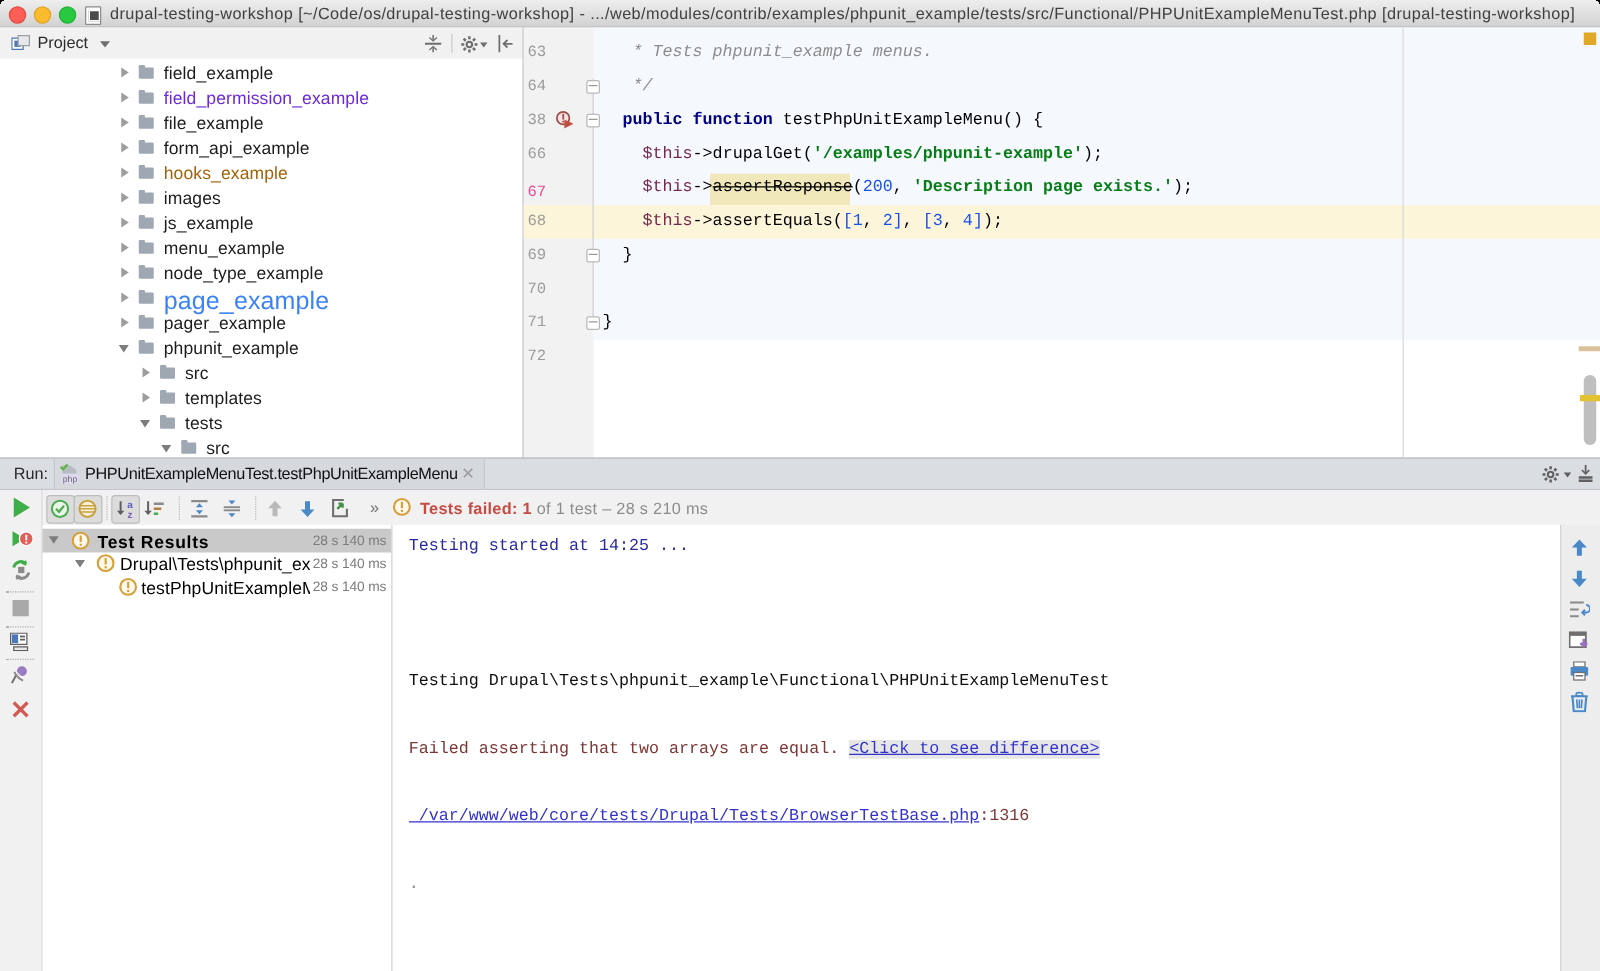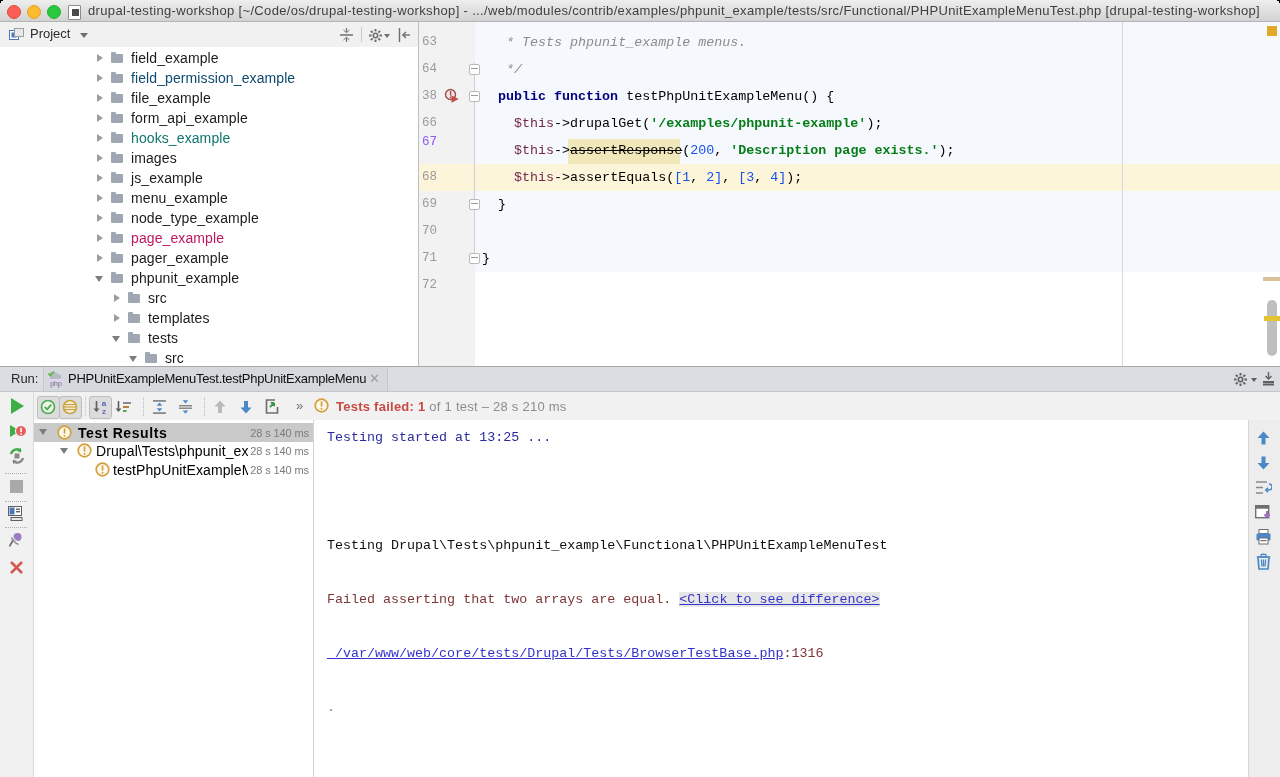--- a/index.html
+++ b/index.html
@@ -54,53 +54,53 @@
     <path d="M9 4 L5.8 7 L9 10"></path>
 </svg>
 
 <div class="abs" style="left:97px;top:54px;width:0;height:0;border-top:4.5px solid transparent;border-bottom:4.5px solid transparent;border-left:6px solid #9d9d9d;"></div>
 <div class="abs" style="left:111px;top:52px;width:5px;height:3px;background:#9fa8b2;border-radius:1px 1px 0 0;"></div>
 <div class="abs" style="left:111px;top:54px;width:12px;height:9px;background:#9fa8b2;border-radius:1px;"></div>
 <div class="abs" style="left:131px;top:50px;font-size:14px;letter-spacing:0.1px;color:#1b1b1b;">field_example</div>
 <div class="abs" style="left:97px;top:74px;width:0;height:0;border-top:4.5px solid transparent;border-bottom:4.5px solid transparent;border-left:6px solid #9d9d9d;"></div>
 <div class="abs" style="left:111px;top:72px;width:5px;height:3px;background:#9fa8b2;border-radius:1px 1px 0 0;"></div>
 <div class="abs" style="left:111px;top:74px;width:12px;height:9px;background:#9fa8b2;border-radius:1px;"></div>
-<div class="abs" style="left:131px;top:70px;font-size:14px;letter-spacing:0.1px;color:#0c4a6e;">field_permission_example</div>
+<div class="abs" style="left:131px;top:70px;font-size:14px;letter-spacing:0.1px;color:#6d28d9;">field_permission_example</div>
 <div class="abs" style="left:97px;top:94px;width:0;height:0;border-top:4.5px solid transparent;border-bottom:4.5px solid transparent;border-left:6px solid #9d9d9d;"></div>
 <div class="abs" style="left:111px;top:92px;width:5px;height:3px;background:#9fa8b2;border-radius:1px 1px 0 0;"></div>
 <div class="abs" style="left:111px;top:94px;width:12px;height:9px;background:#9fa8b2;border-radius:1px;"></div>
 <div class="abs" style="left:131px;top:90px;font-size:14px;letter-spacing:0.1px;color:#1b1b1b;">file_example</div>
 <div class="abs" style="left:97px;top:114px;width:0;height:0;border-top:4.5px solid transparent;border-bottom:4.5px solid transparent;border-left:6px solid #9d9d9d;"></div>
 <div class="abs" style="left:111px;top:112px;width:5px;height:3px;background:#9fa8b2;border-radius:1px 1px 0 0;"></div>
 <div class="abs" style="left:111px;top:114px;width:12px;height:9px;background:#9fa8b2;border-radius:1px;"></div>
 <div class="abs" style="left:131px;top:110px;font-size:14px;letter-spacing:0.1px;color:#1b1b1b;">form_api_example</div>
 <div class="abs" style="left:97px;top:134px;width:0;height:0;border-top:4.5px solid transparent;border-bottom:4.5px solid transparent;border-left:6px solid #9d9d9d;"></div>
 <div class="abs" style="left:111px;top:132px;width:5px;height:3px;background:#9fa8b2;border-radius:1px 1px 0 0;"></div>
 <div class="abs" style="left:111px;top:134px;width:12px;height:9px;background:#9fa8b2;border-radius:1px;"></div>
-<div class="abs" style="left:131px;top:130px;font-size:14px;letter-spacing:0.1px;color:#0f766e;">hooks_example</div>
+<div class="abs" style="left:131px;top:130px;font-size:14px;letter-spacing:0.1px;color:#a16207;">hooks_example</div>
 <div class="abs" style="left:97px;top:154px;width:0;height:0;border-top:4.5px solid transparent;border-bottom:4.5px solid transparent;border-left:6px solid #9d9d9d;"></div>
 <div class="abs" style="left:111px;top:152px;width:5px;height:3px;background:#9fa8b2;border-radius:1px 1px 0 0;"></div>
 <div class="abs" style="left:111px;top:154px;width:12px;height:9px;background:#9fa8b2;border-radius:1px;"></div>
 <div class="abs" style="left:131px;top:150px;font-size:14px;letter-spacing:0.1px;color:#1b1b1b;">images</div>
 <div class="abs" style="left:97px;top:174px;width:0;height:0;border-top:4.5px solid transparent;border-bottom:4.5px solid transparent;border-left:6px solid #9d9d9d;"></div>
 <div class="abs" style="left:111px;top:172px;width:5px;height:3px;background:#9fa8b2;border-radius:1px 1px 0 0;"></div>
 <div class="abs" style="left:111px;top:174px;width:12px;height:9px;background:#9fa8b2;border-radius:1px;"></div>
 <div class="abs" style="left:131px;top:170px;font-size:14px;letter-spacing:0.1px;color:#1b1b1b;">js_example</div>
 <div class="abs" style="left:97px;top:194px;width:0;height:0;border-top:4.5px solid transparent;border-bottom:4.5px solid transparent;border-left:6px solid #9d9d9d;"></div>
 <div class="abs" style="left:111px;top:192px;width:5px;height:3px;background:#9fa8b2;border-radius:1px 1px 0 0;"></div>
 <div class="abs" style="left:111px;top:194px;width:12px;height:9px;background:#9fa8b2;border-radius:1px;"></div>
 <div class="abs" style="left:131px;top:190px;font-size:14px;letter-spacing:0.1px;color:#1b1b1b;">menu_example</div>
 <div class="abs" style="left:97px;top:214px;width:0;height:0;border-top:4.5px solid transparent;border-bottom:4.5px solid transparent;border-left:6px solid #9d9d9d;"></div>
 <div class="abs" style="left:111px;top:212px;width:5px;height:3px;background:#9fa8b2;border-radius:1px 1px 0 0;"></div>
 <div class="abs" style="left:111px;top:214px;width:12px;height:9px;background:#9fa8b2;border-radius:1px;"></div>
 <div class="abs" style="left:131px;top:210px;font-size:14px;letter-spacing:0.1px;color:#1b1b1b;">node_type_example</div>
 <div class="abs" style="left:97px;top:234px;width:0;height:0;border-top:4.5px solid transparent;border-bottom:4.5px solid transparent;border-left:6px solid #9d9d9d;"></div>
 <div class="abs" style="left:111px;top:232px;width:5px;height:3px;background:#9fa8b2;border-radius:1px 1px 0 0;"></div>
 <div class="abs" style="left:111px;top:234px;width:12px;height:9px;background:#9fa8b2;border-radius:1px;"></div>
-<div class="abs" style="left:131px;top:230px;font-size:14px;letter-spacing:0.1px;color:#be185d;">page_example</div>
+<div class="abs" style="left:131px;top:230px;font-size:20px;letter-spacing:0.1px;color:#3b82f6;">page_example</div>
 <div class="abs" style="left:97px;top:254px;width:0;height:0;border-top:4.5px solid transparent;border-bottom:4.5px solid transparent;border-left:6px solid #9d9d9d;"></div>
 <div class="abs" style="left:111px;top:252px;width:5px;height:3px;background:#9fa8b2;border-radius:1px 1px 0 0;"></div>
 <div class="abs" style="left:111px;top:254px;width:12px;height:9px;background:#9fa8b2;border-radius:1px;"></div>
 <div class="abs" style="left:131px;top:250px;font-size:14px;letter-spacing:0.1px;color:#1b1b1b;">pager_example</div>
 <div class="abs" style="left:95px;top:276px;width:0;height:0;border-left:4.5px solid transparent;border-right:4.5px solid transparent;border-top:6px solid #7d7d7d;"></div>
 <div class="abs" style="left:111px;top:272px;width:5px;height:3px;background:#9fa8b2;border-radius:1px 1px 0 0;"></div>
 <div class="abs" style="left:111px;top:274px;width:12px;height:9px;background:#9fa8b2;border-radius:1px;"></div>
 <div class="abs" style="left:131px;top:270px;font-size:14px;letter-spacing:0.1px;color:#1b1b1b;">phpunit_example</div>
 <div class="abs" style="left:114px;top:294px;width:0;height:0;border-top:4.5px solid transparent;border-bottom:4.5px solid transparent;border-left:6px solid #9d9d9d;"></div>
 <div class="abs" style="left:128px;top:292px;width:5px;height:3px;background:#9fa8b2;border-radius:1px 1px 0 0;"></div>
@@ -122,21 +122,21 @@
 
 <div class="abs" style="left:419px;top:22px;width:56px;height:344px;background:#f2f2f2;"></div>
 <div class="abs" style="left:475px;top:22px;width:805px;height:250px;background:#f5f8fd;"></div>
 <div class="abs" style="left:475px;top:272px;width:805px;height:94px;background:#ffffff;"></div>
 <div class="abs" style="left:419px;top:164px;width:861px;height:27px;background:#fcf5d9;"></div>
 <div class="abs" style="left:1122px;top:22px;width:1px;height:344px;background:#d9d9d9;"></div>
 <div class="abs" style="left:419px;top:29px;width:18px;height:27px;line-height:27px;text-align:right;font-family:'Liberation Mono',monospace;font-size:12.5px;color:#9b9b9b;">63</div>
 <div class="abs" style="left:419px;top:56px;width:18px;height:27px;line-height:27px;text-align:right;font-family:'Liberation Mono',monospace;font-size:12.5px;color:#9b9b9b;">64</div>
 <div class="abs" style="left:419px;top:83px;width:18px;height:27px;line-height:27px;text-align:right;font-family:'Liberation Mono',monospace;font-size:12.5px;color:#9b9b9b;">38</div>
 <div class="abs" style="left:419px;top:110px;width:18px;height:27px;line-height:27px;text-align:right;font-family:'Liberation Mono',monospace;font-size:12.5px;color:#9b9b9b;">66</div>
-<div class="abs" style="left:419px;top:129px;width:18px;height:27px;line-height:27px;text-align:right;font-family:'Liberation Mono',monospace;font-size:12.5px;color:#8b5cf6;">67</div>
+<div class="abs" style="left:419px;top:141px;width:18px;height:27px;line-height:27px;text-align:right;font-family:'Liberation Mono',monospace;font-size:12.5px;color:#ec4899;">67</div>
 <div class="abs" style="left:419px;top:164px;width:18px;height:27px;line-height:27px;text-align:right;font-family:'Liberation Mono',monospace;font-size:12.5px;color:#9b9b9b;">68</div>
 <div class="abs" style="left:419px;top:191px;width:18px;height:27px;line-height:27px;text-align:right;font-family:'Liberation Mono',monospace;font-size:12.5px;color:#9b9b9b;">69</div>
 <div class="abs" style="left:419px;top:218px;width:18px;height:27px;line-height:27px;text-align:right;font-family:'Liberation Mono',monospace;font-size:12.5px;color:#9b9b9b;">70</div>
 <div class="abs" style="left:419px;top:245px;width:18px;height:27px;line-height:27px;text-align:right;font-family:'Liberation Mono',monospace;font-size:12.5px;color:#9b9b9b;">71</div>
 <div class="abs" style="left:419px;top:272px;width:18px;height:27px;line-height:27px;text-align:right;font-family:'Liberation Mono',monospace;font-size:12.5px;color:#9b9b9b;">72</div>
 <div class="abs" style="left:474px;top:63px;width:1px;height:200px;background:#cfcfcf;"></div>
 <div class="abs" style="left:469px;top:64px;width:9px;height:9px;background:#fff;border:1px solid #b9b9b9;border-radius:2px;"></div>
 <div class="abs" style="left:471px;top:68px;width:7px;height:1px;background:#9a9a9a;"></div>
 <div class="abs" style="left:469px;top:91px;width:9px;height:9px;background:#fff;border:1px solid #b9b9b9;border-radius:2px;"></div>
 <div class="abs" style="left:471px;top:95px;width:7px;height:1px;background:#9a9a9a;"></div>
@@ -332,21 +332,21 @@
 <svg class="abs" style="left:95px;top:462px;" width="15" height="15" viewBox="0 0 15 15">
  <circle cx="7.5" cy="7.5" r="6.3" fill="#fdf8ec" stroke="#d5a03c" stroke-width="1.7"></circle>
  <rect x="6.7" y="3.4" width="1.7" height="5.2" fill="#d5a03c"></rect>
     <rect x="6.7" y="9.9" width="1.7" height="1.8" fill="#d5a03c"></rect>
 </svg>
 <div class="abs" style="left:113px;top:462px;width:135px;overflow:hidden;white-space:nowrap;font-size:14px;letter-spacing:0.1px;color:#000;">testPhpUnitExampleMe</div>
 <div class="abs" style="left:200px;top:464px;width:109px;text-align:right;font-size:11px;letter-spacing:-0.1px;color:#7b7b7b;">28 s 140 ms</div>
 
 <div class="abs" style="left:327px;top:424px;width:921px;height:353px;overflow:hidden;">
 <div class="abs" style="left:0;top:0px;">
-      <pre><span style="color:#2a2aa0;">Testing started at 13:25 ...</span></pre>
+      <pre><span style="color:#2a2aa0;">Testing started at 14:25 ...</span></pre>
     </div>
 <div class="abs" style="left:0;top:162px;">
       <pre><span style="color:#7d3535;">Failed asserting that two arrays are equal. </span><span style="background:#e6e6e6;color:#3333cc;text-decoration:underline;">&lt;Click to see difference&gt;</span></pre>
     </div>
 <div class="abs" style="left:0;top:108px;">
       <pre><span style="color:#101010;">Testing Drupal\Tests\phpunit_example\Functional\PHPUnitExampleMenuTest</span></pre>
     </div>
 <div class="abs" style="left:0;top:216px;">
       <pre><span style="color:#3333cc;text-decoration:underline;"> /var/www/web/core/tests/Drupal/Tests/BrowserTestBase.php</span><span style="color:#7d3535;">:1316</span></pre>
     </div>

